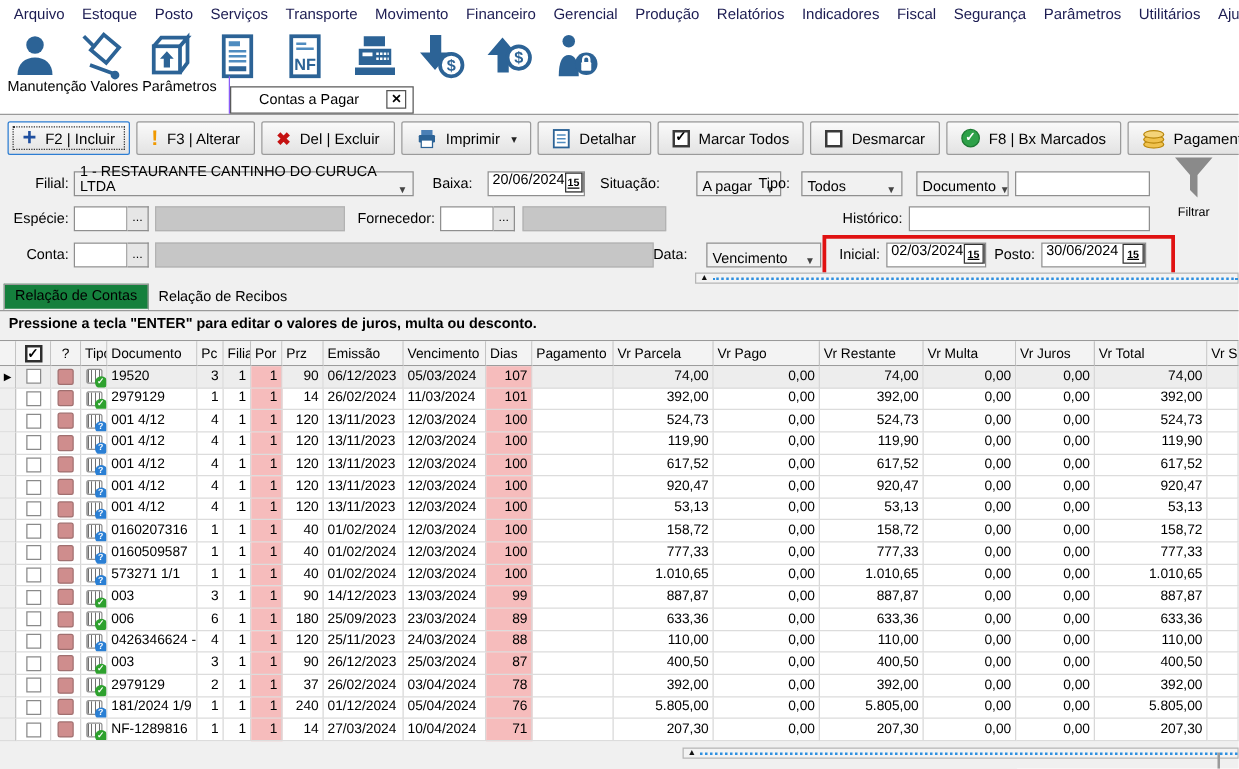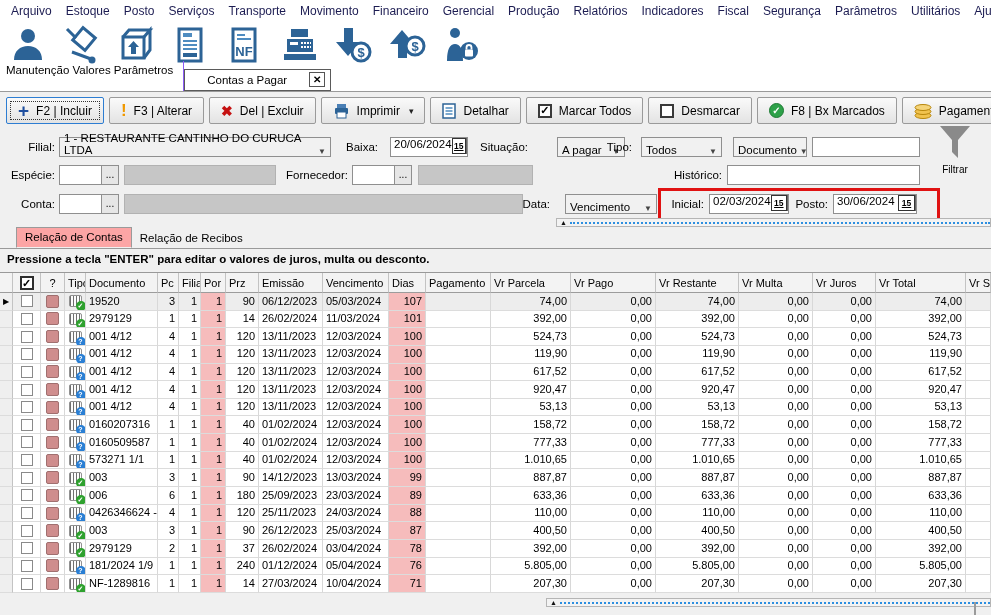--- a/index.html
+++ b/index.html
@@ -61,22 +61,22 @@
   .filtrar{position:absolute;left:928px;top:32px;width:54px;text-align:center;font-size:10px}
   
   .split{position:absolute;height:9px;background:#f3f3f3;border:1px solid #b5b5b5;
     display:flex;align-items:center}
   .split .caret{font-size:7px;line-height:7px;color:#111;padding:0 3px;font-weight:bold}
   .split .dot{flex:1;border-top:2px dotted #2d8fe0;height:0}
   
   .viewtabs{position:absolute;top:136px;left:0;width:991px;height:21px;
     border-bottom:1px solid #9a9a9a;display:flex;font-size:11.5px;align-items:flex-end}
   .vtab{padding:3px 8px 4px 8px}
-  .vtab.on{background:#fca5a5;border:1px solid #9a9a9a;border-bottom:1px solid #f0f0f0;
-    margin-left:16px}
+  .vtab.on{background:#15803d;border:1px solid #9a9a9a;border-bottom:1px solid #f0f0f0;
+    margin-left:3px}
   .hint{position:absolute;top:161px;left:7px;font-size:11.5px;font-weight:bold}
   
   .tbl{position:absolute;top:180px;left:0;width:991px;background:#fff;border-top:1px solid #999}
   .trow{display:grid;grid-template-columns:13px 28px 24px 21px 72px 21px 22px 25px 33px 64px 66px 37px 65px 80px 85px 83px 74px 63px 90px 1fr}
   .c{font-size:11px;line-height:17.6px;height:17.65px;padding:0 3px;overflow:hidden;
     white-space:nowrap;border-right:1px solid #d8d8d8;border-bottom:1px solid #dcdcdc;
     display:flex;align-items:center}
   .thead .c{height:20px;line-height:20px;background:#f3f3f3;border-right:1px solid #c3c3c3;
     border-bottom:1px solid #9c9c9c}
   .num{justify-content:flex-end}

